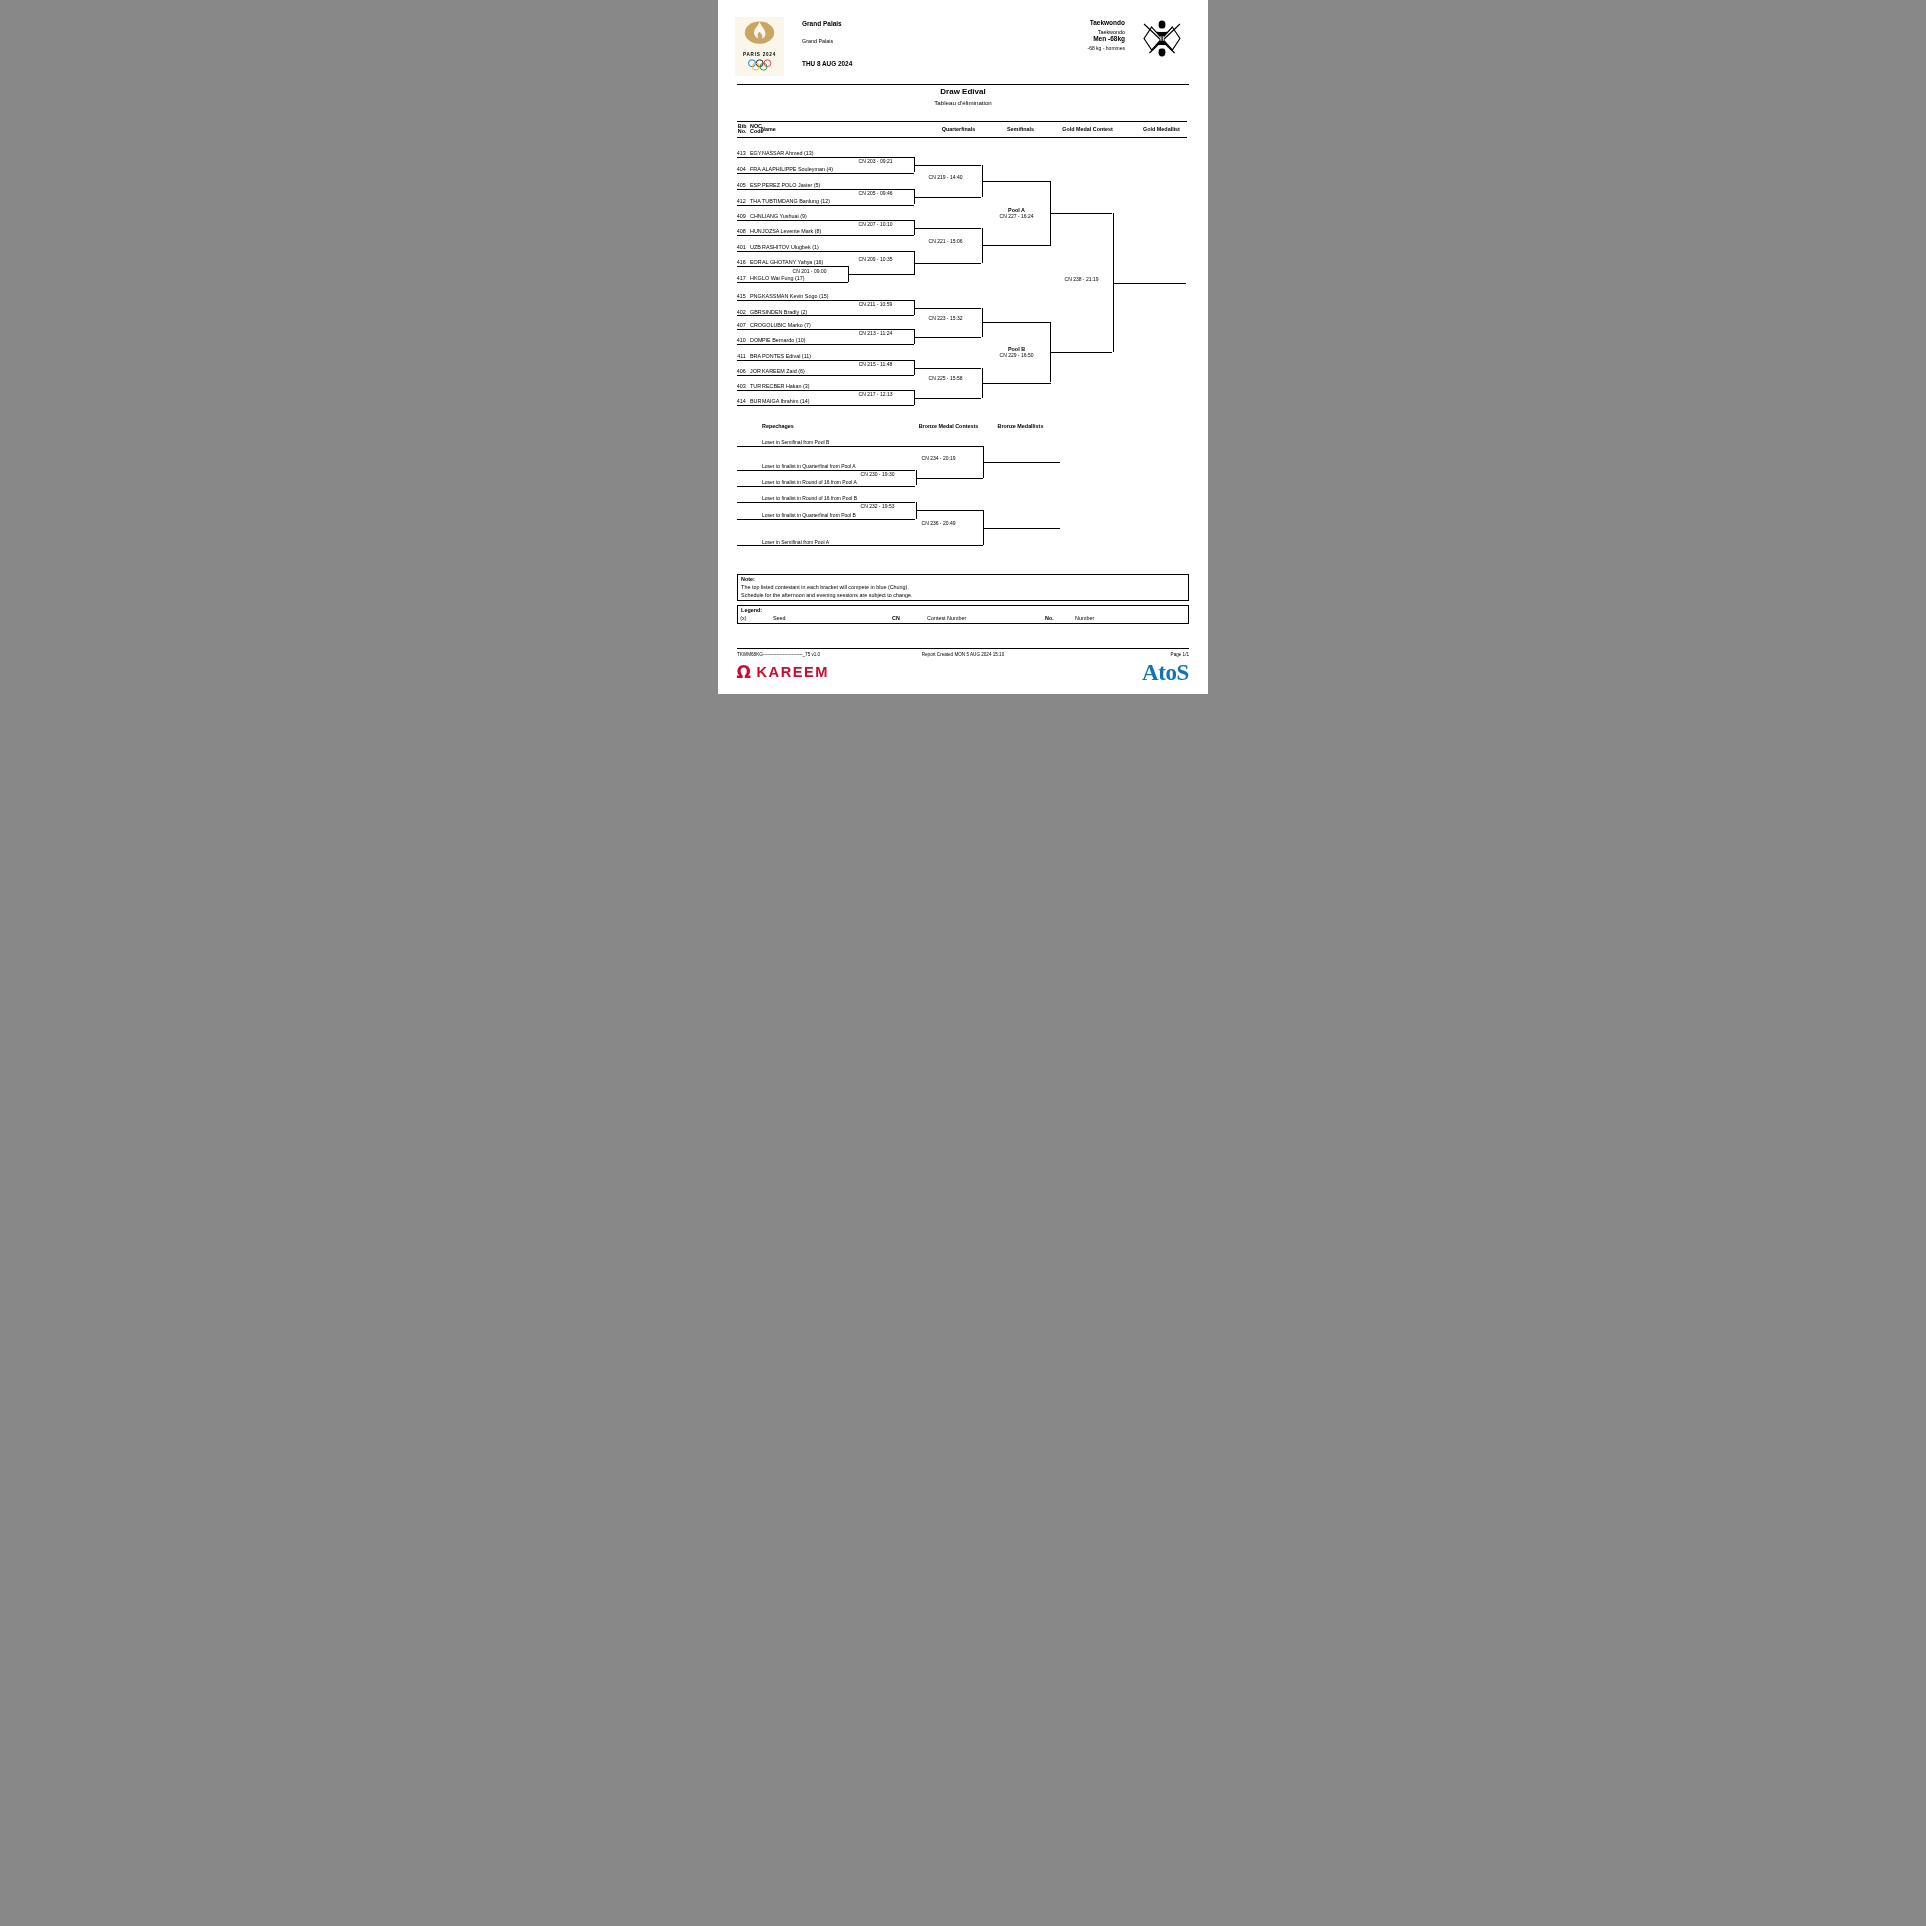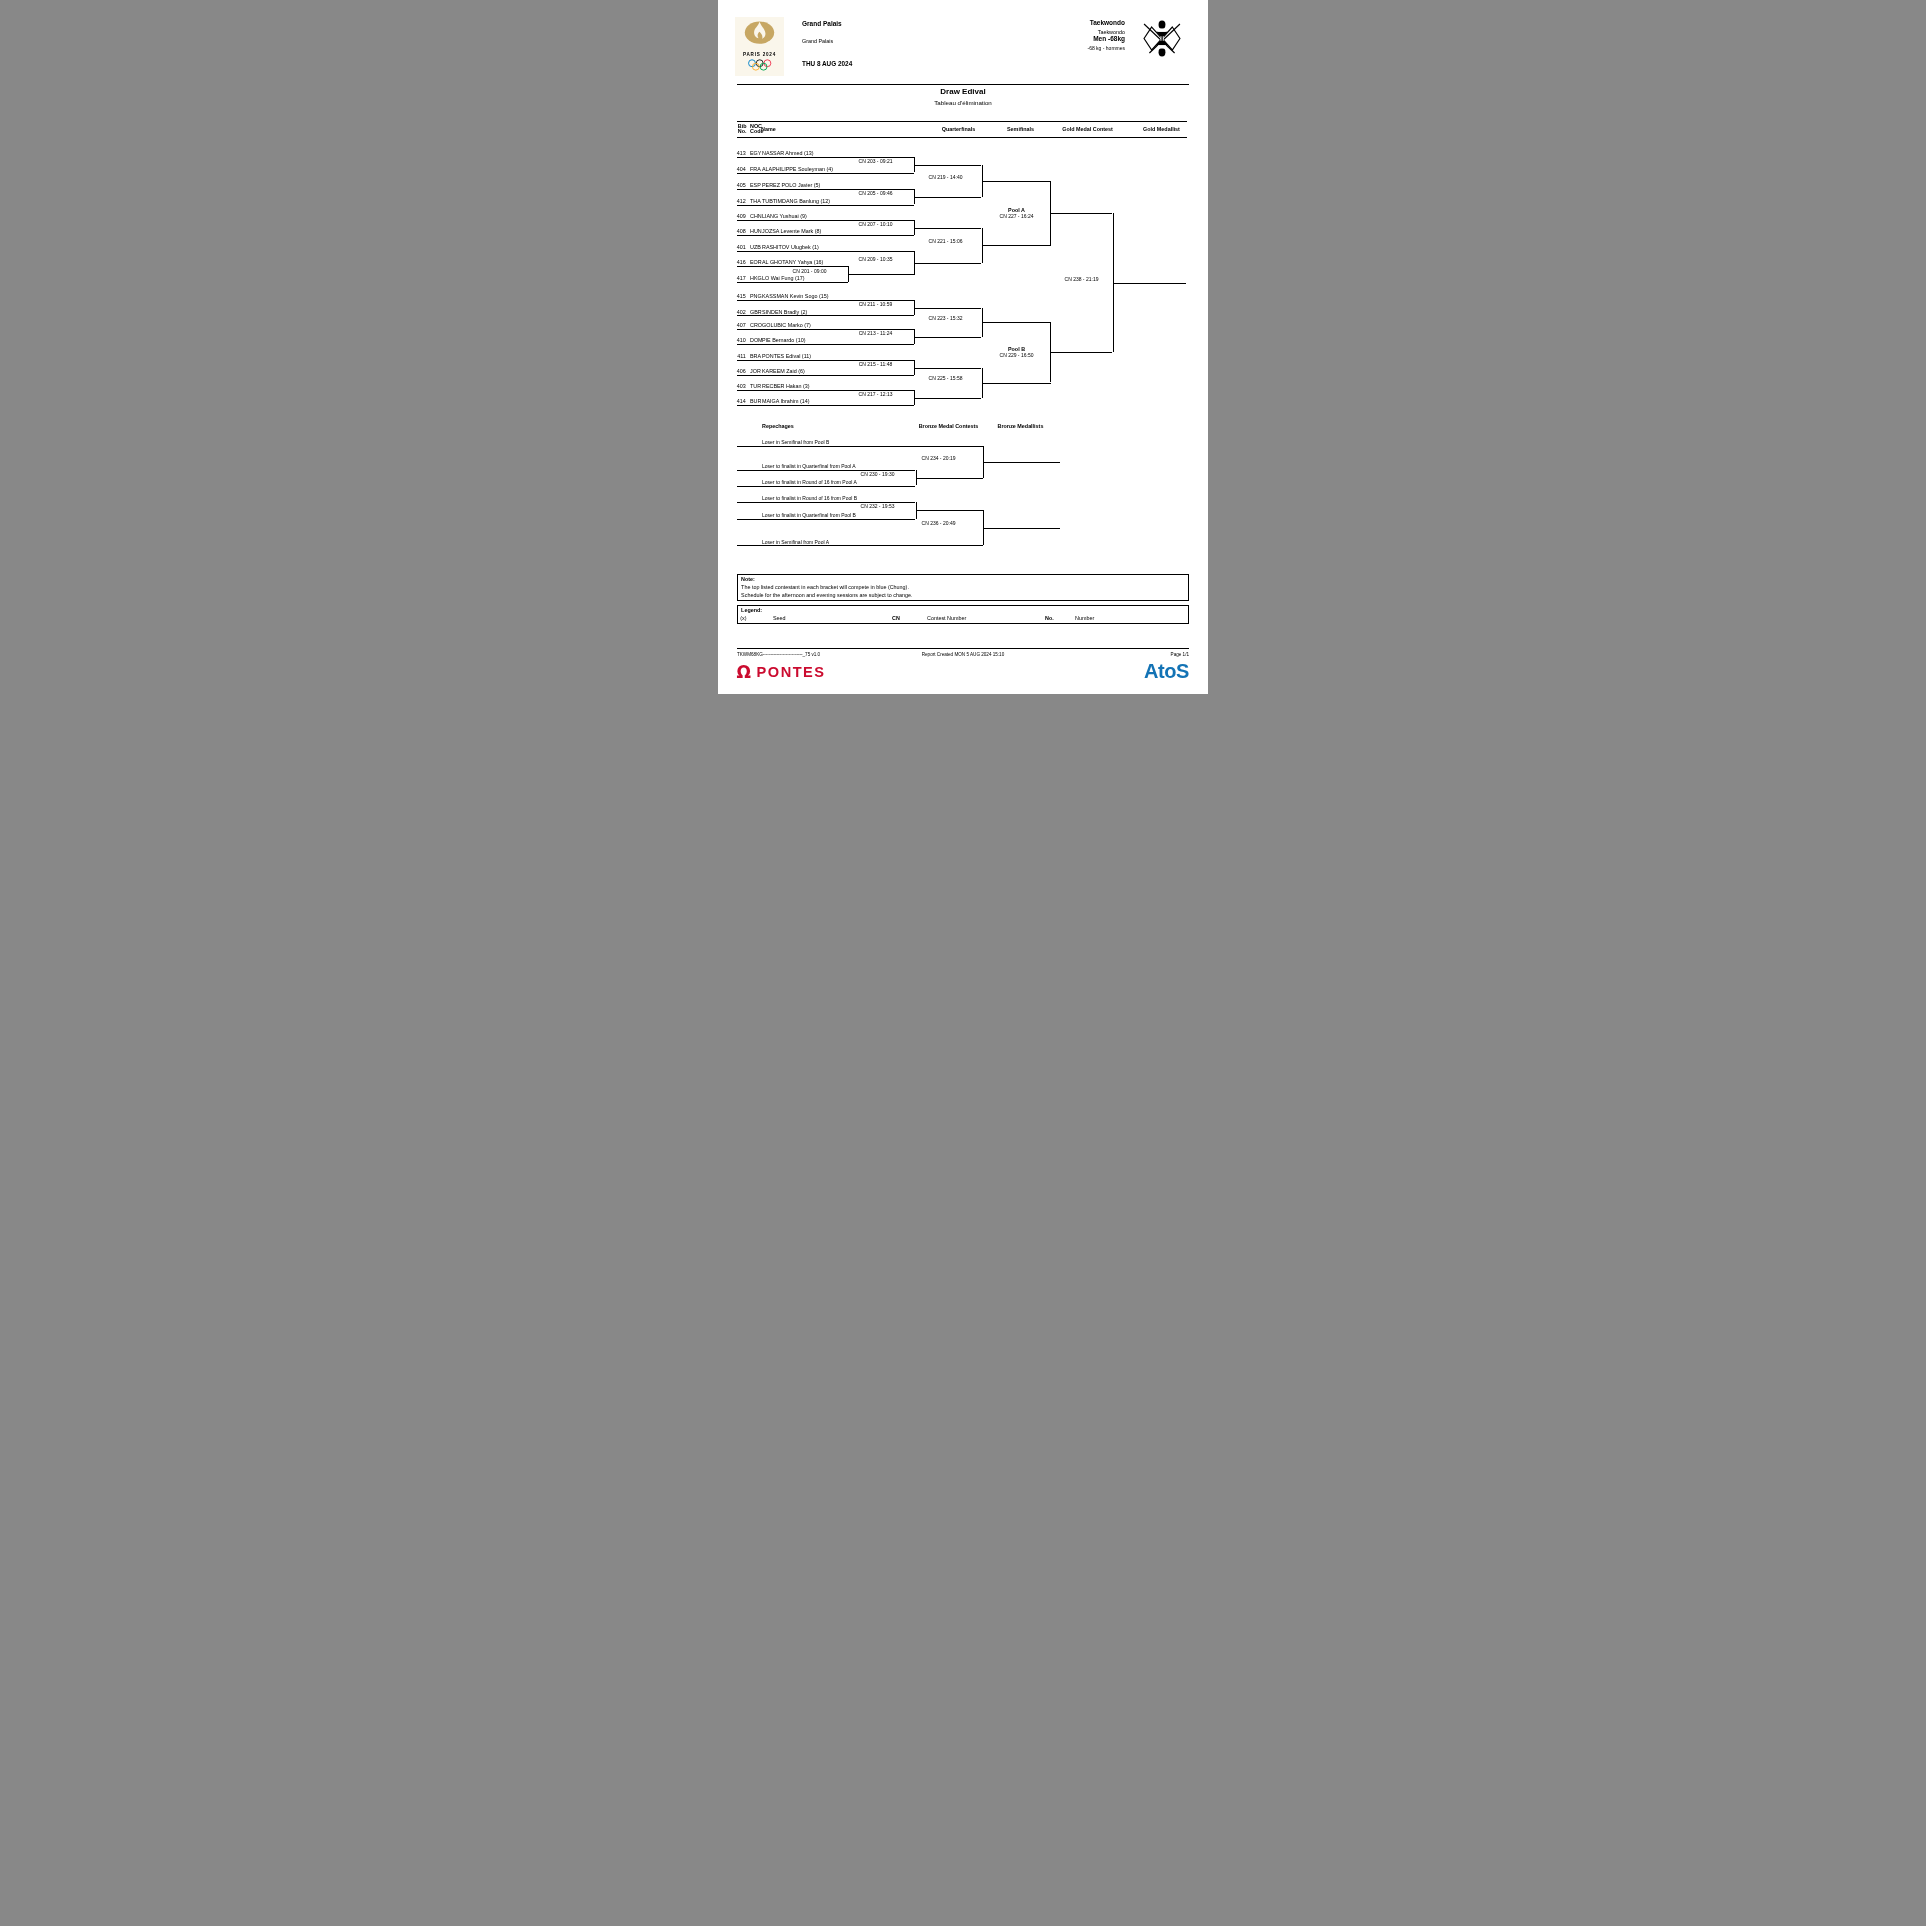--- a/index.html
+++ b/index.html
@@ -308,20 +308,20 @@
     <div class="abs" style="left:337px;top:8.9px;font-size:5.4px;">Number</div>
   </div>
 
   <div class="h3" style="left:19px;top:648px;width:452px;"></div>
   <div class="abs" style="left:19px;top:652px;font-size:4.6px;">TKWM68KG--------------------------_75 v1.0</div>
   <div class="abs c" style="left:168px;top:652px;width:154px;font-size:4.6px;">Report Created MON 5 AUG 2024 15:10</div>
   <div class="abs r" style="left:394px;top:652px;width:77px;font-size:4.6px;">Page 1/1</div>
 
   <div class="abs" style="left:18.5px;top:662px;color:#CB0B2F;white-space:nowrap;">
     <span style="font-family:'DejaVu Sans',sans-serif;font-size:17px;font-weight:bold;vertical-align:middle;">Ω</span>
-    <span style="font-size:14.6px;font-weight:bold;letter-spacing:1.5px;vertical-align:middle;margin-left:3.9px;">PONTES</span>
+    <span style="font-size:14.6px;font-weight:bold;letter-spacing:1.5px;vertical-align:middle;margin-left:3.9px;">KAREEM</span>
   </div>
   <div class="abs r" style="left:394px;top:660px;width:77px;color:#1373B5;">
-    <span style="font-size:20px;font-weight:bold;letter-spacing:-0.4px;">AtoS</span>
+    <span style="font-size:23px;font-weight:bold;letter-spacing:-0.4px;font-family:Liberation Serif, serif;">AtoS</span>
   </div>
 
 </div>
 
 
 </body></html>

